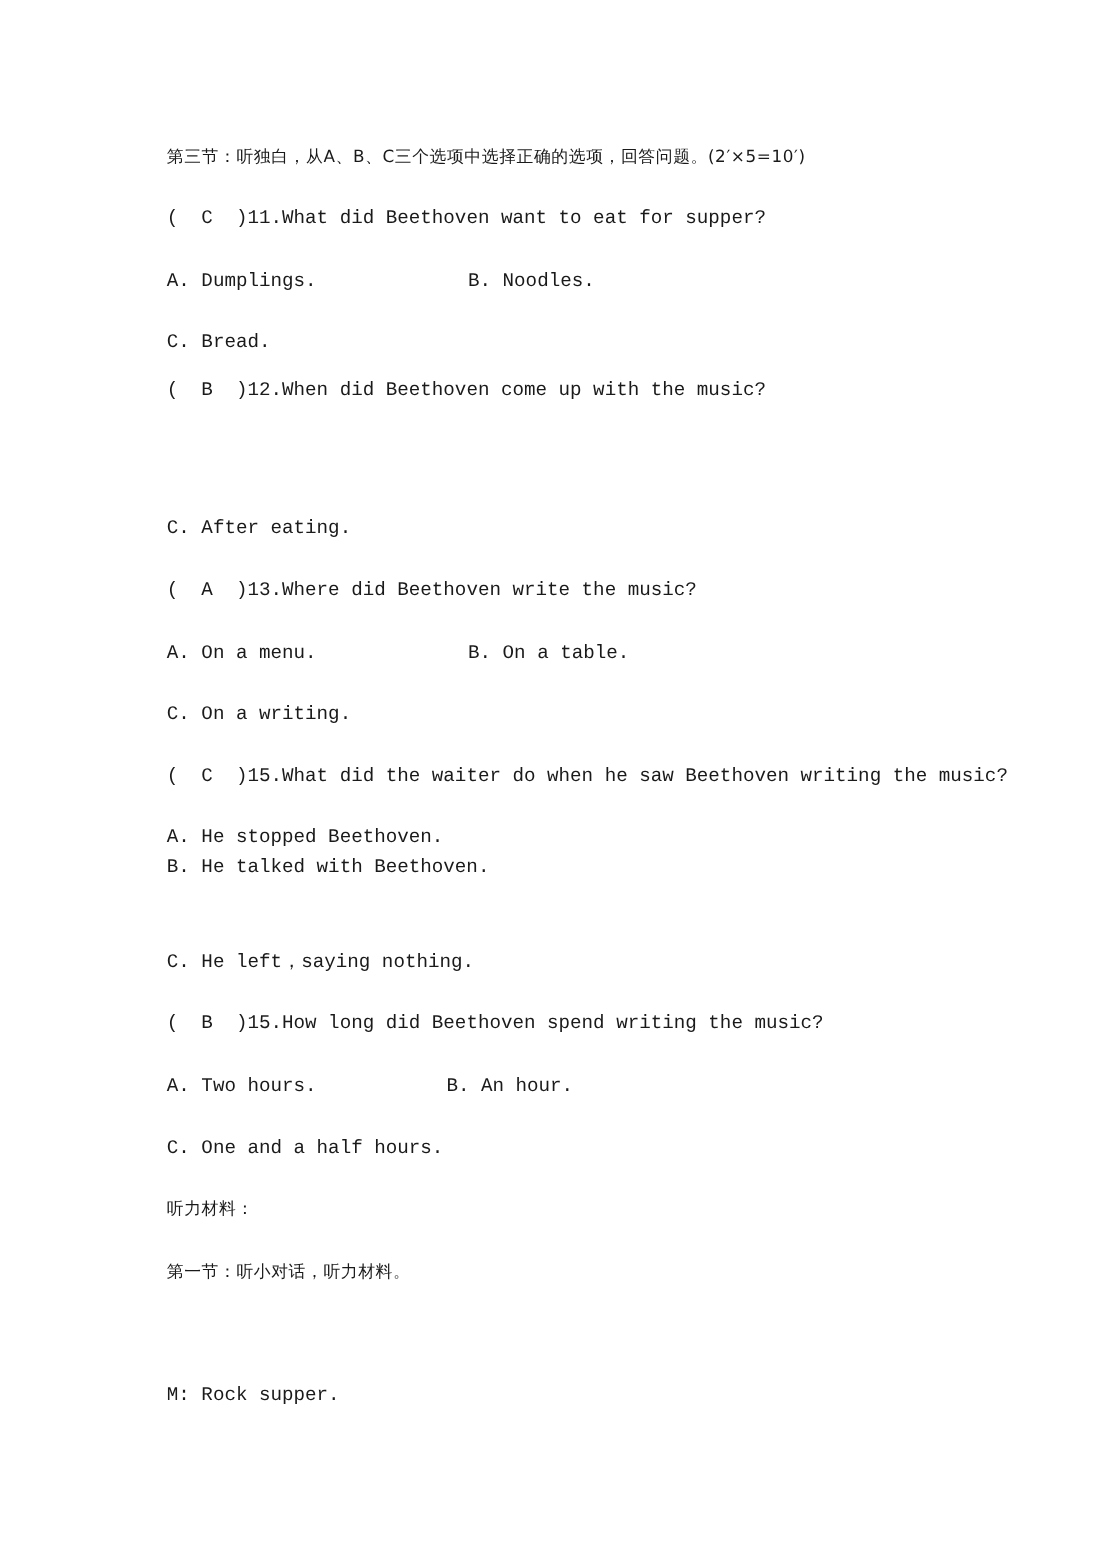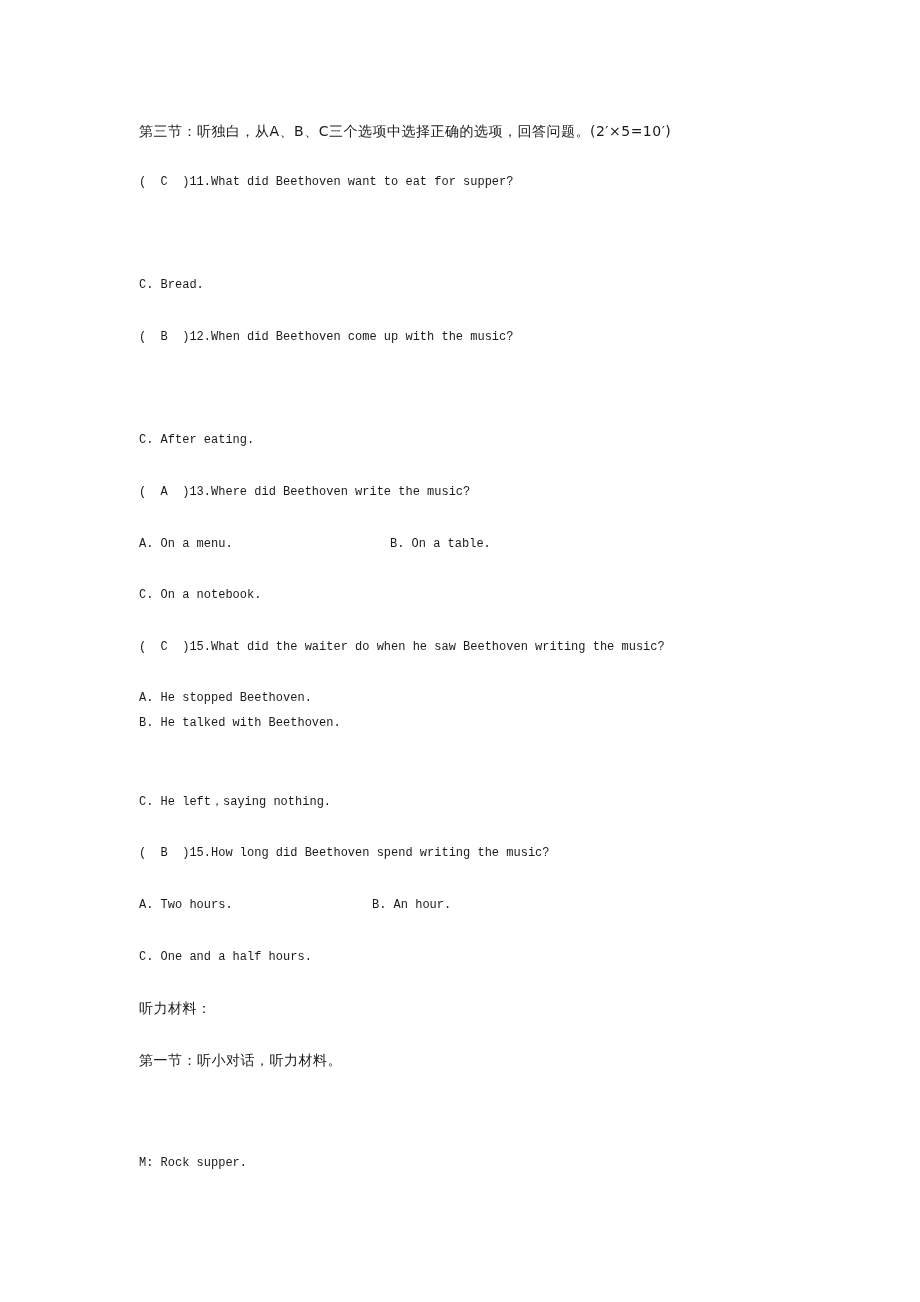--- a/index.html
+++ b/index.html
@@ -7,41 +7,42 @@
   .page {
     position: absolute; left: 0; top: 0; width: 920px; height: 1167px;
     background: #ffffff; color: #1a1a1a;
     font-family: "DejaVu Serif", "Liberation Serif", serif;
     font-size: 14px;
   }
   .line {
     position: absolute; left: 139px; white-space: pre;
     line-height: 18px; height: 18px;
     font-family: "Liberation Mono", "DejaVu Sans Mono", monospace;
-    font-size: 12px;
+    font-size: 16px;
   }
   .cjk { font-family: "DejaVu Sans", "Liberation Sans", sans-serif; font-size: 14px; letter-spacing: 0.5px; }
   .opt-b { position: absolute; left: 390px; }
 </style>
 </head>
 <body>
 
 <div class="page">
 
   <div class="line cjk" style="top:122px">第三节：听独白，从A、B、C三个选项中选择正确的选项，回答问题。(2′×5=10′)</div>
 
   <div class="line" style="top:173px"><span>(  C  )</span><span>11.What did Beethoven want to eat for supper?</span></div>
+  <div class="line" style="top:225px;width:700px"><span>A. Dumplings.</span><span class="opt-b" style="left:251px">B. Noodles.</span></div>
   <div class="line" style="top:276px">C. Bread.</div>
 
-  <div class="line" style="top:328px"><span>(  B  )</span><span>12.When did Beethoven come up with the music?</span></div>
+  <div class="line" style="top:316px"><span>(  B  )</span><span>12.When did Beethoven come up with the music?</span></div>
   <div class="line" style="top:431px">C. After eating.</div>
 
   <div class="line" style="top:483px"><span>(  A  )</span><span>13.Where did Beethoven write the music?</span></div>
   <div class="line" style="top:535px;width:700px"><span>A. On a menu.</span><span class="opt-b" style="left:251px">B. On a table.</span></div>
-  <div class="line" style="top:586px">C. On a notebook.</div>
+  <div class="line" style="top:586px">C. On a writing.</div>
 
   <div class="line" style="top:638px"><span>(  C  )</span><span>15.What did the waiter do when he saw Beethoven writing the music?</span></div>
   <div class="line" style="top:689px">A. He stopped Beethoven.</div>
   <div class="line" style="top:714px">B. He talked with Beethoven.</div>
   <div class="line" style="top:793px">C. He left，saying nothing.</div>
 
   <div class="line" style="top:844px"><span>(  B  )</span><span>15.How long did Beethoven spend writing the music?</span></div>
   <div class="line" style="top:896px;width:700px"><span>A. Two hours.</span><span class="opt-b" style="left:233px">B. An hour.</span></div>
   <div class="line" style="top:948px">C. One and a half hours.</div>
 

